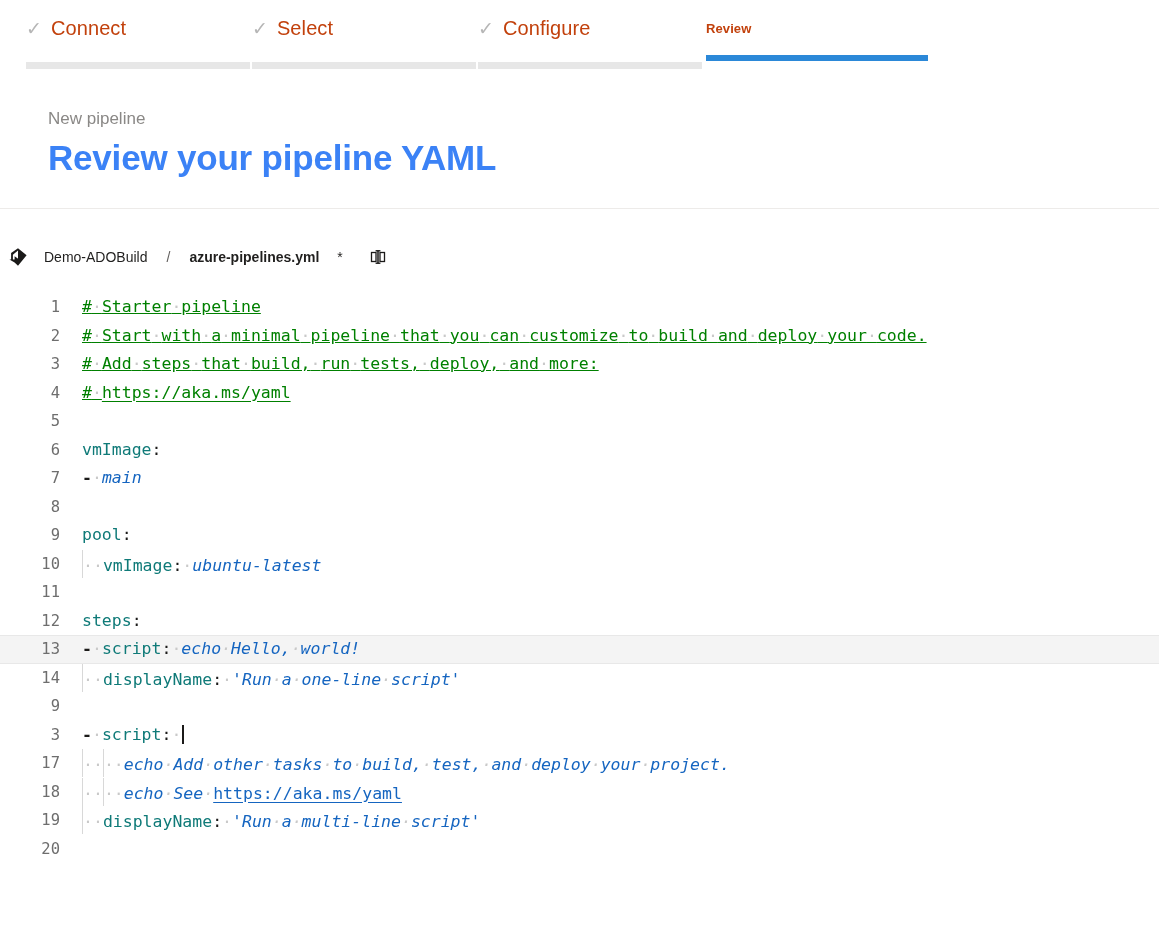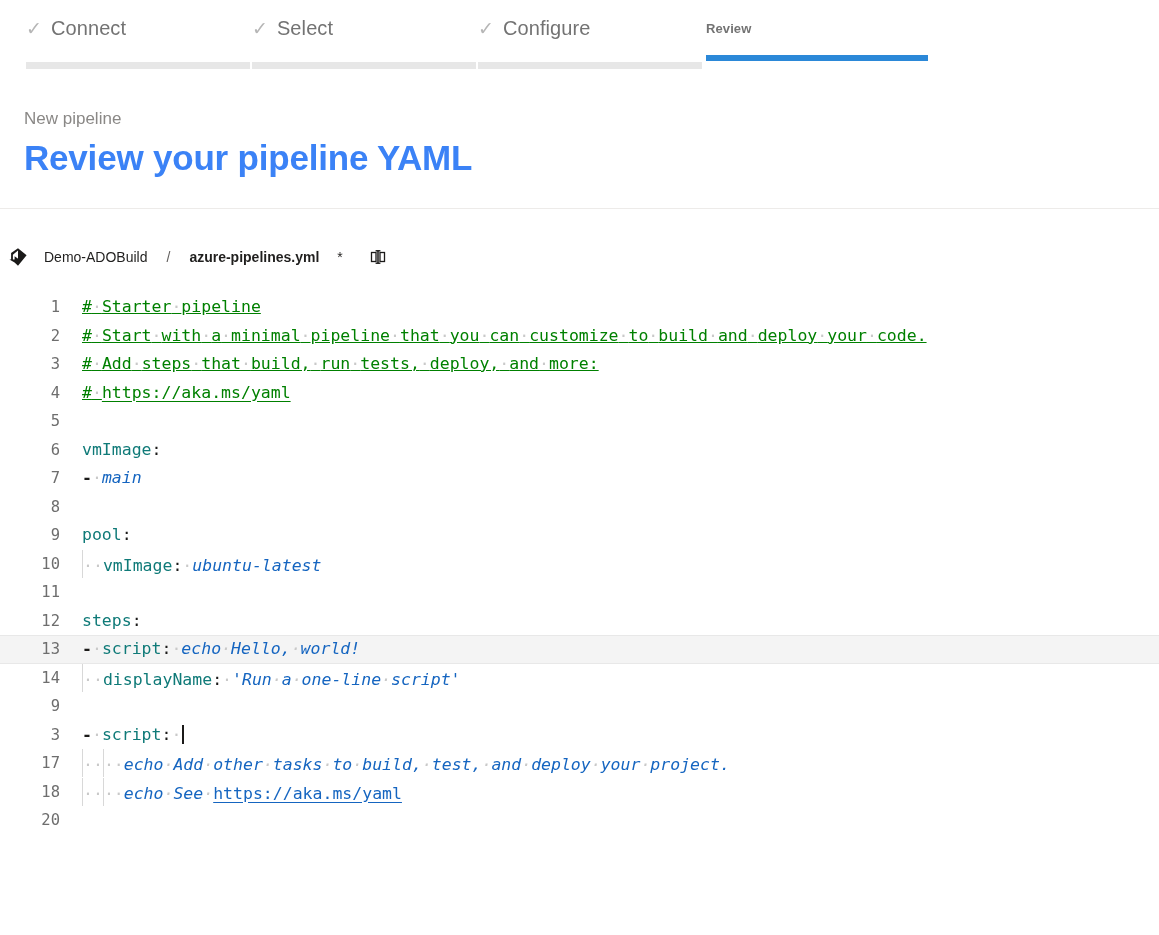--- a/index.html
+++ b/index.html
@@ -35,21 +35,21 @@
     padding-left: 2px;
   }
   .tab-check {
     font-size: 19px;
     line-height: 1;
     color: #b6b6b6;
     font-weight: 400;
   }
   .tab-text {
     font-size: 20px;
-    color: #737373;
+    color: #c2410c;
     letter-spacing: 0.1px;
   }
   .tab.active .tab-text {
     font-weight: 700;
     font-size: 13px;
   }
   .tab-rule {
     position: absolute;
     left: 2px;
     top: 62px;
@@ -67,20 +67,21 @@
   .tab-configure { left: 476px; width: 224px; }
   .tab-review  { left: 704px; width: 222px; }
   .tab-connect .tab-rule   { width: 224px; }
   .tab-select .tab-rule    { width: 224px; }
   .tab-configure .tab-rule { width: 224px; }
   .tab-review .tab-rule    { width: 222px; }
 
   
   .page-head {
     padding: 30px 24px 0 24px;
+    margin-left: 24px;
   }
   .eyebrow {
     font-size: 17px;
     color: #8a8886;
     line-height: 22px;
     margin-bottom: 6px;
   }
   .page-title {
     font-size: 35px;
     font-weight: 700;
@@ -337,19 +338,23 @@
   <div class="code-line">
     <span class="gutter">17</span>
     <span class="code"><span class="indent-guide"></span><span class="t-ws">·</span><span class="t-ws">·</span><span class="indent-guide"></span><span class="t-ws">·</span><span class="t-ws">·</span><span class="t-val">echo<span class="t-ws">·</span>Add<span class="t-ws">·</span>other<span class="t-ws">·</span>tasks<span class="t-ws">·</span>to<span class="t-ws">·</span>build,<span class="t-ws">·</span>test,<span class="t-ws">·</span>and<span class="t-ws">·</span>deploy<span class="t-ws">·</span>your<span class="t-ws">·</span>project.</span></span>
   </div>
 
   <div class="code-line">
     <span class="gutter">18</span>
     <span class="code"><span class="indent-guide"></span><span class="t-ws">·</span><span class="t-ws">·</span><span class="indent-guide"></span><span class="t-ws">·</span><span class="t-ws">·</span><span class="t-val">echo<span class="t-ws">·</span>See<span class="t-ws">·</span></span><span class="t-link-blue">https://aka.ms/yaml</span></span>
   </div>
 
+  <div class="code-line">
+    <span class="gutter">19</span>
+    <span class="code"><span class="indent-guide"></span><span class="t-ws">·</span><span class="t-ws">·</span><span class="t-key">displayName</span><span class="t-punct">:</span><span class="t-ws">·</span><span class="t-val">'Run<span class="t-ws">·</span>a<span class="t-ws">·</span>multi-line<span class="t-ws">·</span>script'</span></span>
+  </div>
 
   <div class="code-line">
     <span class="gutter">20</span>
     <span class="code"></span>
   </div>
 
 </div>
 
 </body></html>

